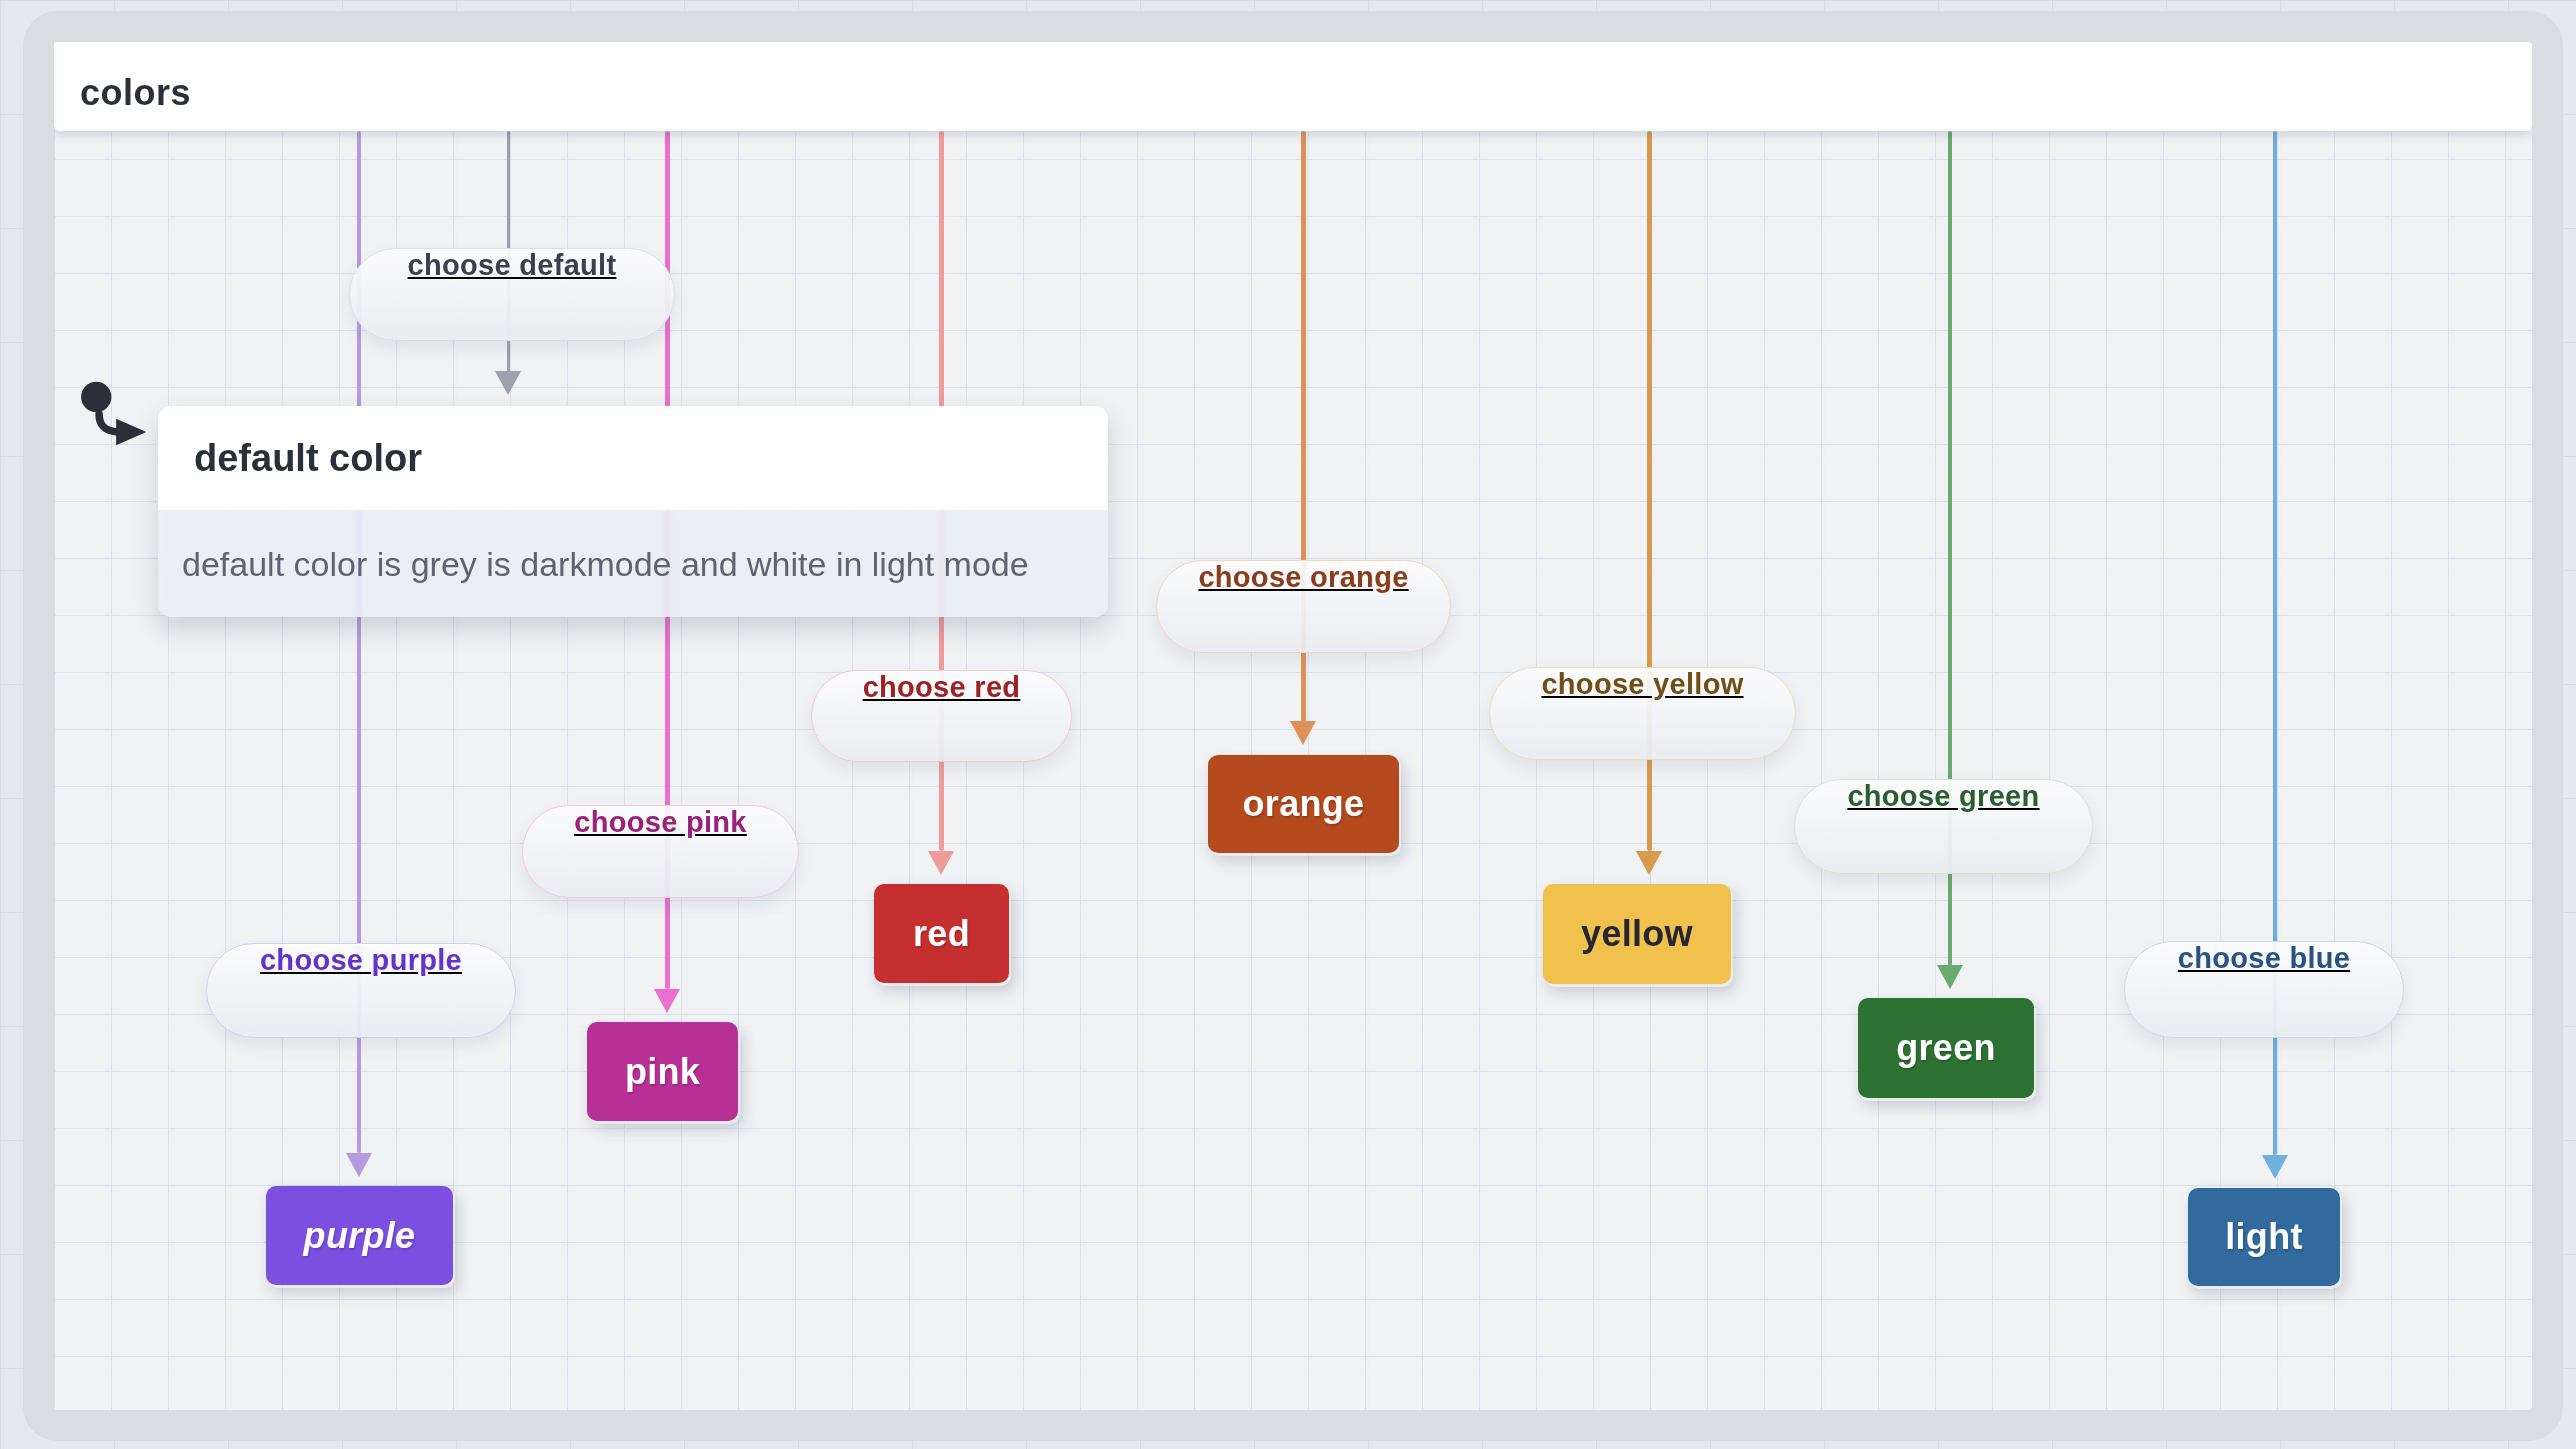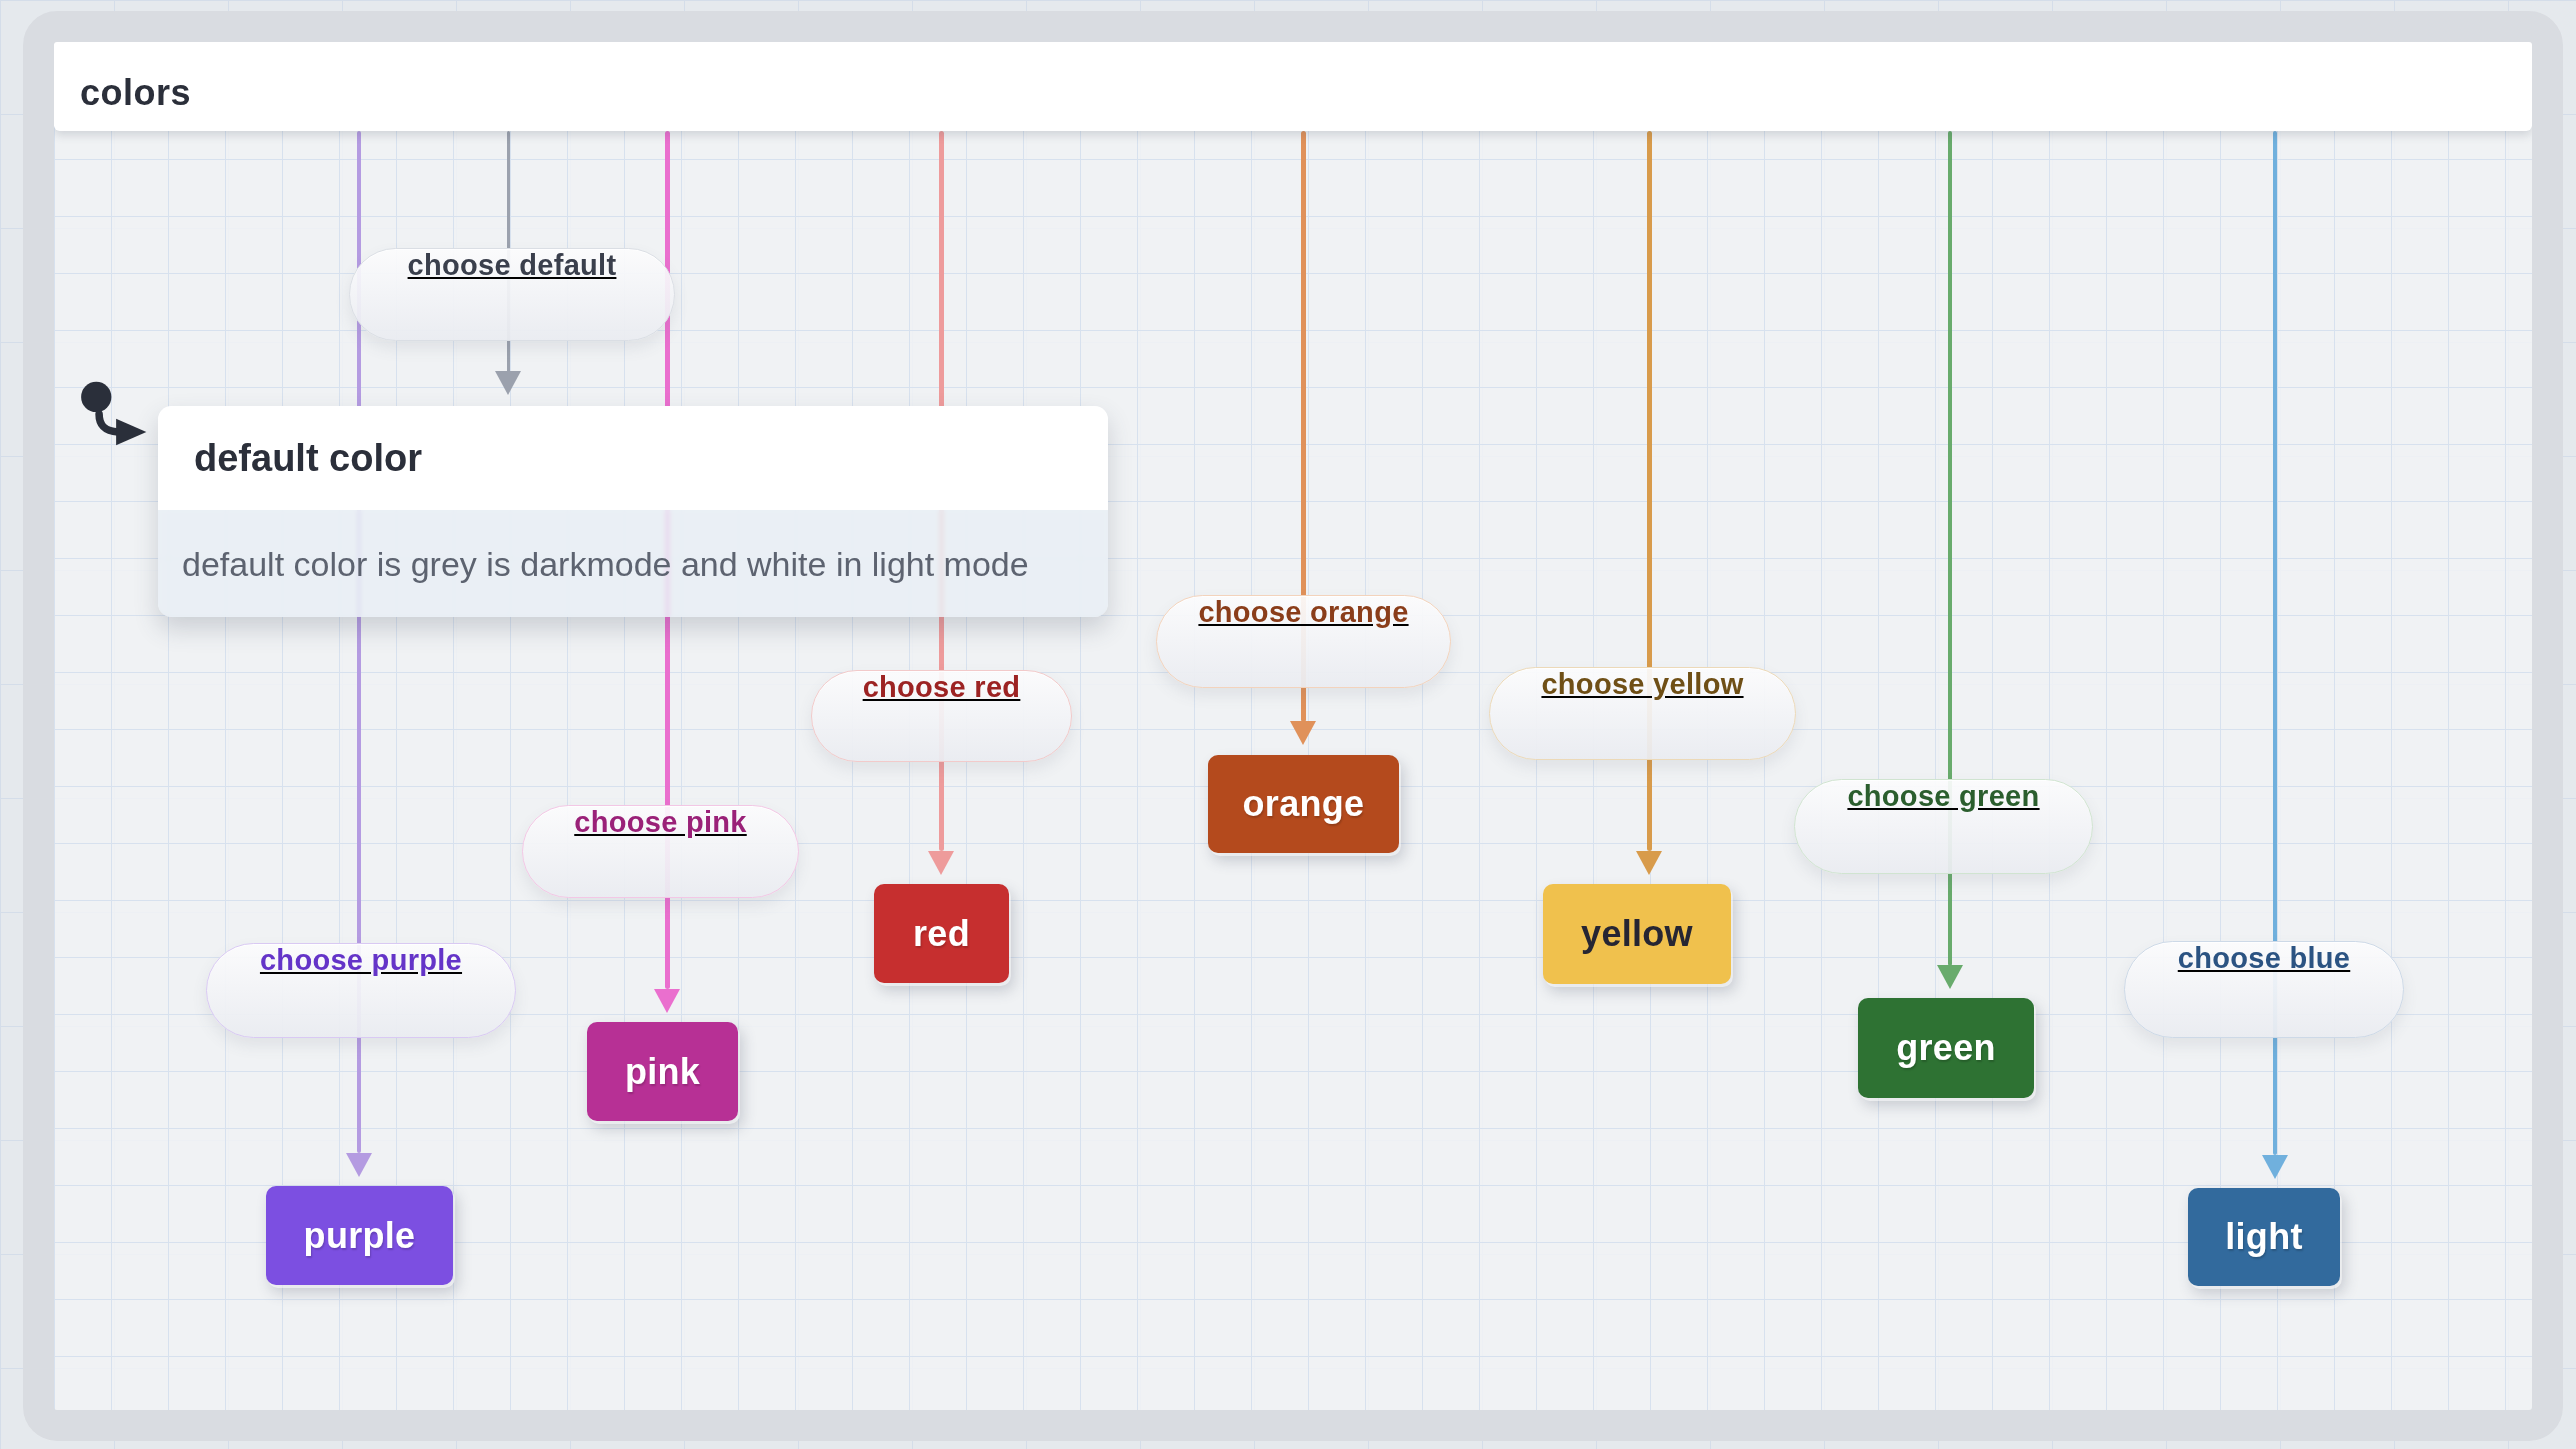--- a/index.html
+++ b/index.html
@@ -57,21 +57,21 @@
   <div class="header">
     <div class="title">colors</div>
   </div>
 
   <div style="--line-color: #b49be1; --pill-text: #6434c8; --pill-border: #d9c9f3; --box-bg: #7c4fe1; --box-text: #ffffff;">
     <div class="line" style="left:357px;top:131px;width:3.8px;height:1022px;"></div>
     <div class="arrow" style="left:346px;top:1153px;"></div>
     <div class="pill" style="left:206px;top:943px;width:310px;height:95px;">
       <span>choose purple</span>
     </div>
-    <div class="node" style="left:266px;top:1186px;width:187px;height:99px;">
+    <div class="node" style="left:266px;top:1186px;width:187px;height:99px;font-style:italic;">
       <span>purple</span>
     </div>
   </div>
 
   <div style="--line-color: #9ba1ad; --pill-text: #3a3f4c; --pill-border: #dadee4;">
     <div class="line" style="left:507px;top:131px;width:2.9px;height:242px;"></div>
     <div class="arrow" style="left:495px;top:371px;"></div>
     <div class="pill" style="left:349px;top:248px;width:326px;height:93px;">
       <span>choose default</span>
     </div>
@@ -95,21 +95,21 @@
       <span>choose red</span>
     </div>
     <div class="node" style="left:874px;top:884px;width:135px;height:99px;">
       <span>red</span>
     </div>
   </div>
 
   <div style="--line-color: #e0915a; --pill-text: #8a3d1a; --pill-border: #f3d3bc; --box-bg: #b44a1d; --box-text: #ffffff;">
     <div class="line" style="left:1301px;top:131px;width:4.8px;height:591px;"></div>
     <div class="arrow" style="left:1290px;top:721px;"></div>
-    <div class="pill" style="left:1156px;top:560px;width:295px;height:93px;margin-top:35px;">
+    <div class="pill" style="left:1156px;top:560px;width:295px;height:93px;">
       <span>choose orange</span>
     </div>
     <div class="node" style="left:1208px;top:755px;width:191px;height:98px;">
       <span>orange</span>
     </div>
   </div>
 
   <div style="--line-color: #d89b4b; --pill-text: #6f4f16; --pill-border: #ecd9b8; --box-bg: #f0c14d; --box-text: #262633;">
     <div class="line" style="left:1647px;top:131px;width:4.8px;height:720px;"></div>
     <div class="arrow" style="left:1636px;top:851px;"></div>

